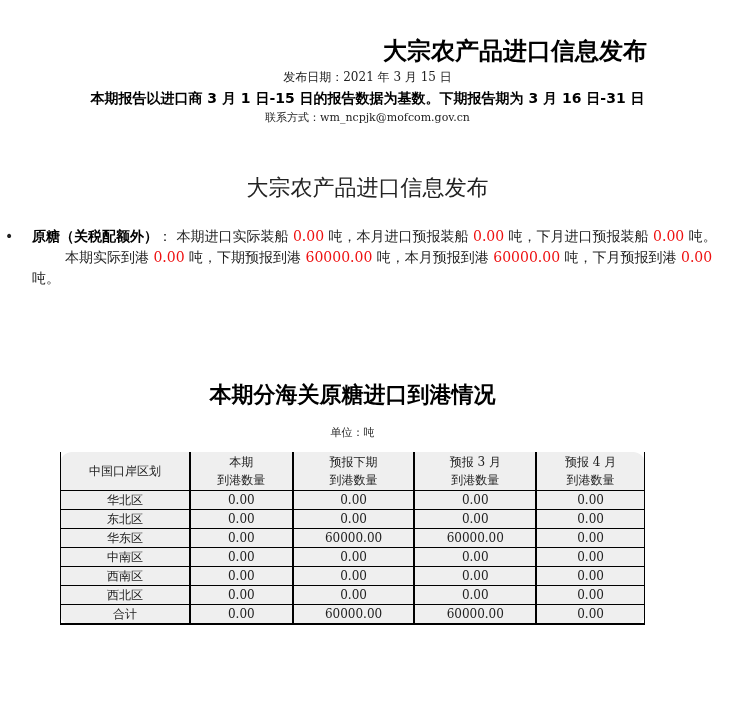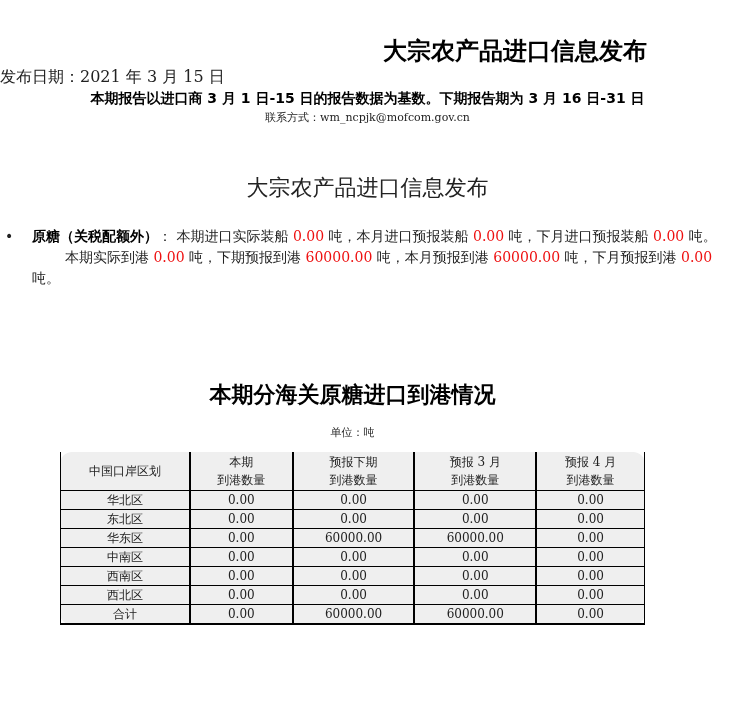--- a/index.html
+++ b/index.html
@@ -9,21 +9,21 @@
       color: #000;
     }
     .title {
       position: absolute; left: 0; width: 647px; top: 34px;
       font-family: "DejaVu Sans", "Liberation Sans", sans-serif;
       font-weight: bold; font-size: 24px; line-height: 34px;
       text-align: right; letter-spacing: 0px;
     }
     .pubdate {
       position: absolute; left: 0; width: 735px; top: 69px;
-      font-size: 16px; line-height: 16px; color: #222;
+      font-size: 12px; line-height: 16px; text-align: center; color: #222;
     }
     .period {
       position: absolute; left: 0; width: 735px; top: 88px;
       font-family: "DejaVu Sans", "Liberation Sans", sans-serif;
       font-weight: bold; font-size: 14px; line-height: 20px; text-align: center;
     }
     .contact {
       position: absolute; left: 0; width: 735px; top: 110px;
       font-size: 11px; line-height: 16px; text-align: center; color: #222;
     }

